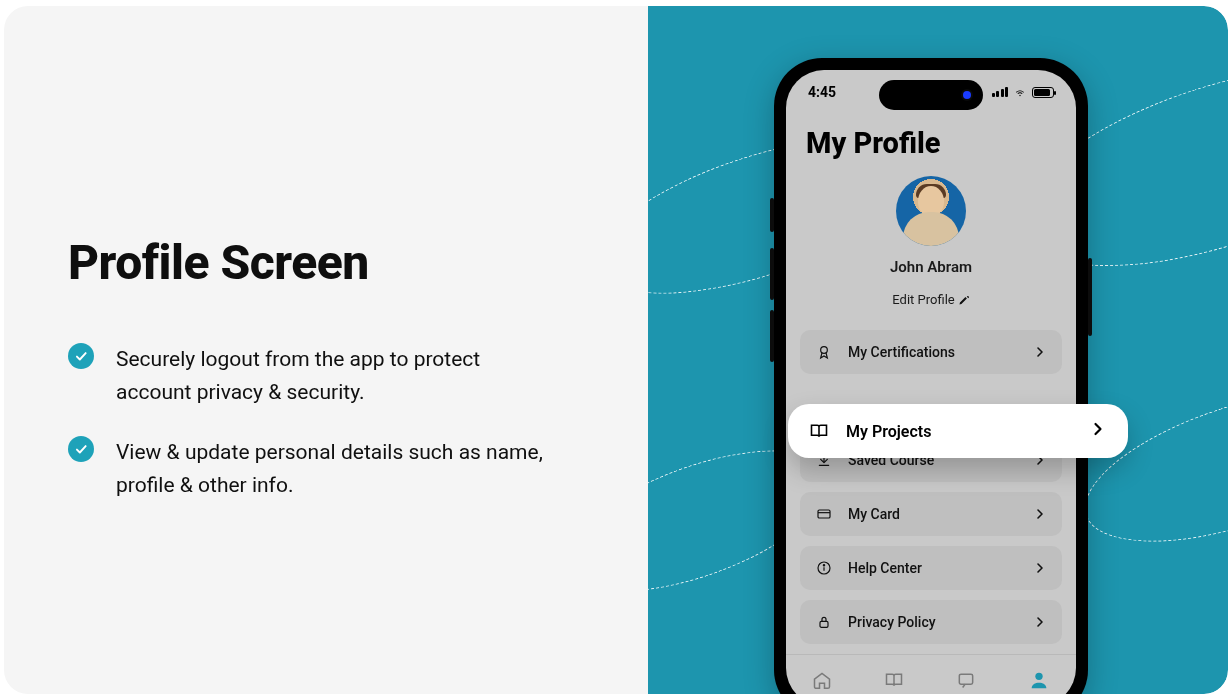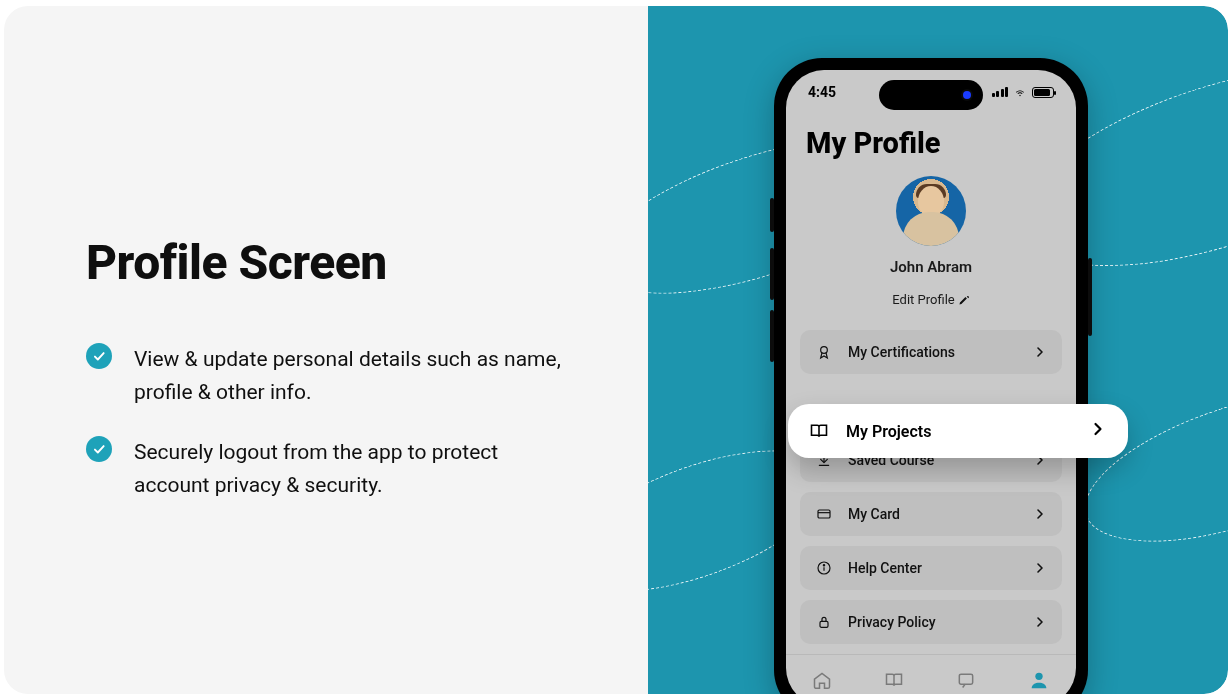--- a/index.html
+++ b/index.html
@@ -14,21 +14,21 @@
     position: absolute;
     left: 4px; top: 6px;
     width: 1224px; height: 688px;
     background: #f5f5f5;
     border-radius: 24px;
     overflow: hidden;
   }
   
   .left {
     position: absolute;
-    left: 82px; top: 228px;
+    left: 64px; top: 228px;
     width: 520px;
   }
   .title {
     font-size: 48px;
     font-weight: 800;
     color: #0f0f0f;
     letter-spacing: -0.5px;
   }
   .bullets { margin-top: 52px; }
   .bullet {
@@ -216,29 +216,29 @@
 
   <div class="left">
     <h1 class="title">Profile Screen</h1>
     <div class="bullets">
       <div class="bullet">
         <div class="check">
           <svg width="14" height="14" viewBox="0 0 24 24" fill="none" stroke="#fff" stroke-width="3.2" stroke-linecap="round" stroke-linejoin="round">
               <polyline points="5 13 10 18 20 7"></polyline>
             </svg>
         </div>
-        <div class="bullet-text">View &amp; update personal details such as name, profile &amp; other info.</div>
+        <div class="bullet-text">Securely logout from the app to protect account privacy &amp; security.</div>
       </div>
       <div class="bullet">
         <div class="check">
           <svg width="14" height="14" viewBox="0 0 24 24" fill="none" stroke="#fff" stroke-width="3.2" stroke-linecap="round" stroke-linejoin="round">
               <polyline points="5 13 10 18 20 7"></polyline>
             </svg>
         </div>
-        <div class="bullet-text">Securely logout from the app to protect account privacy &amp; security.</div>
+        <div class="bullet-text">View &amp; update personal details such as name, profile &amp; other info.</div>
       </div>
     </div>
   </div>
 
   <div class="right-panel">
     <div class="dashed-ellipse ell1"></div>
     <div class="dashed-ellipse ell2"></div>
     <div class="dashed-ellipse ell3"></div>
     <div class="dashed-ellipse ell4"></div>
   </div>

